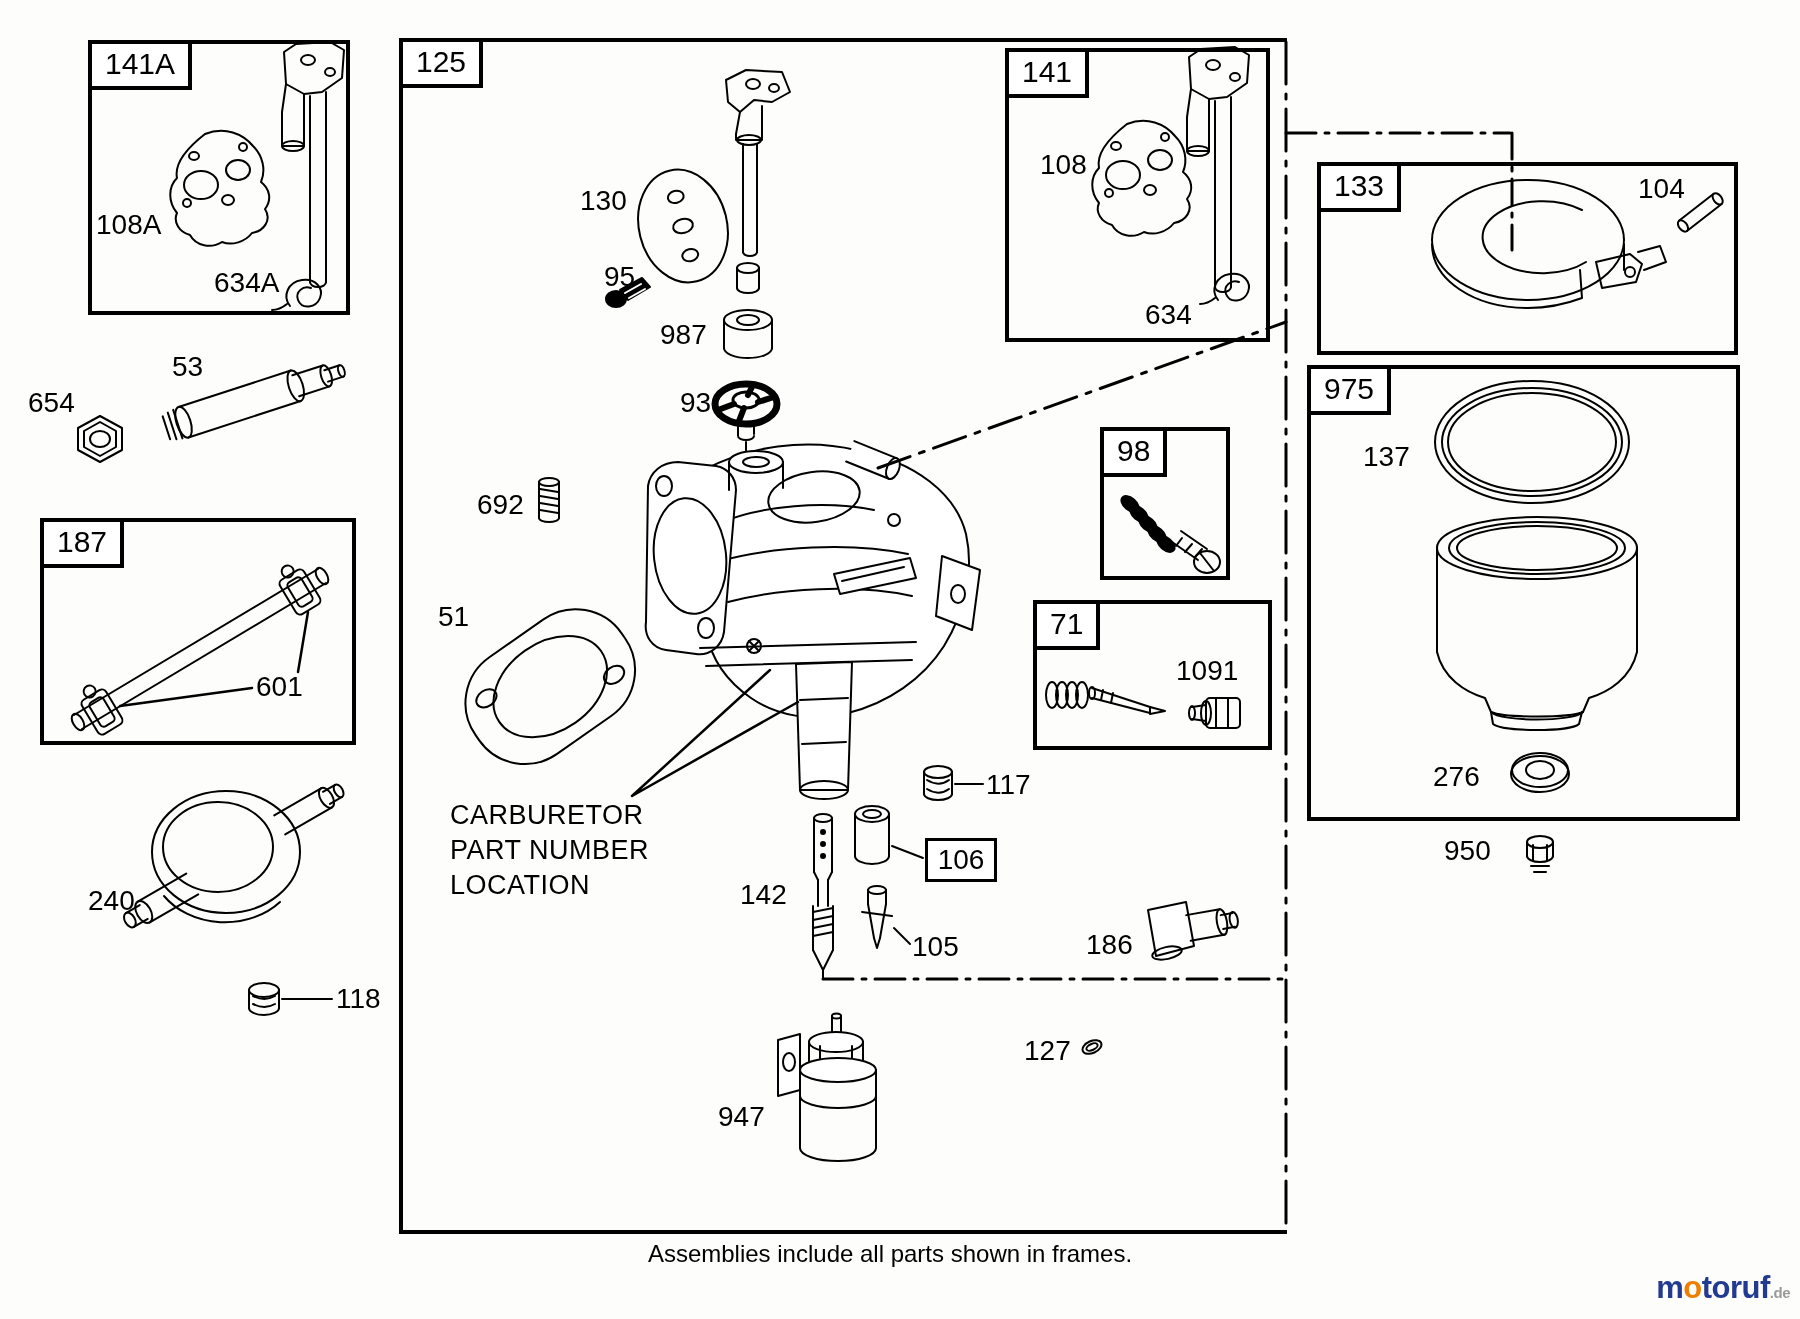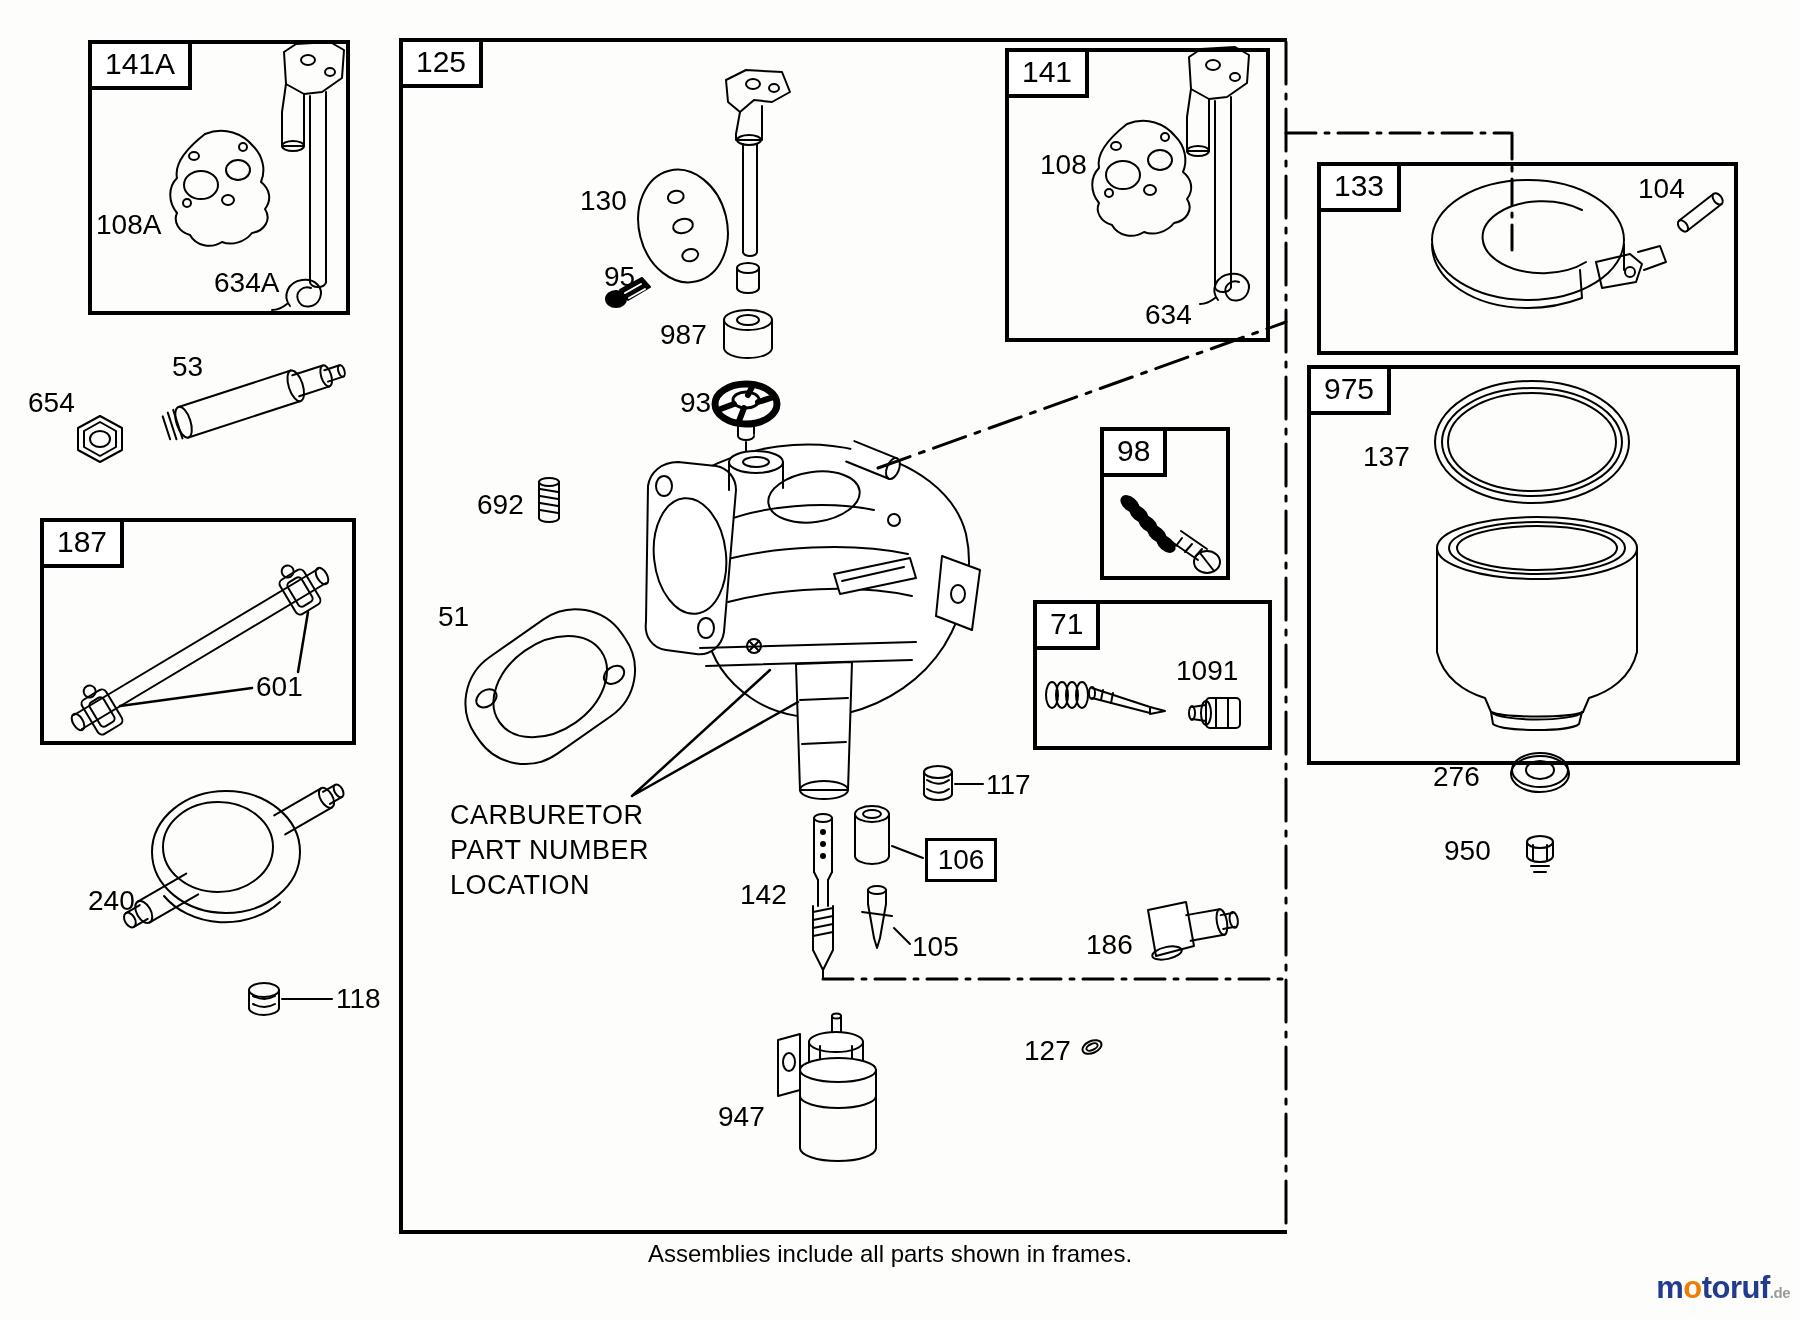--- a/index.html
+++ b/index.html
@@ -411,21 +411,21 @@
     </div>
     <div class="frame" style="left: 1100px; top: 427px; width: 130px; height: 153px;">
       <div class="tab">98</div>
     </div>
     <div class="frame" style="left: 1033px; top: 600px; width: 239px; height: 150px;">
       <div class="tab">71</div>
     </div>
     <div class="frame" style="left: 1317px; top: 162px; width: 421px; height: 193px;">
       <div class="tab">133</div>
     </div>
-    <div class="frame" style="left: 1307px; top: 365px; width: 433px; height: 400px;">
+    <div class="frame" style="left: 1307px; top: 365px; width: 433px; height: 456px;">
       <div class="tab">975</div>
     </div>
     <div class="plabel" style="left: 96px; top: 210px;">108A</div>
     <div class="plabel" style="left: 214px; top: 268px;">634A</div>
     <div class="plabel" style="left: 28px; top: 388px;">654</div>
     <div class="plabel" style="left: 172px; top: 352px;">53</div>
     <div class="plabel" style="left: 256px; top: 672px;">601</div>
     <div class="plabel" style="left: 88px; top: 886px;">240</div>
     <div class="plabel" style="left: 336px; top: 984px;">118</div>
     <div class="plabel" style="left: 580px; top: 186px;">130</div>

